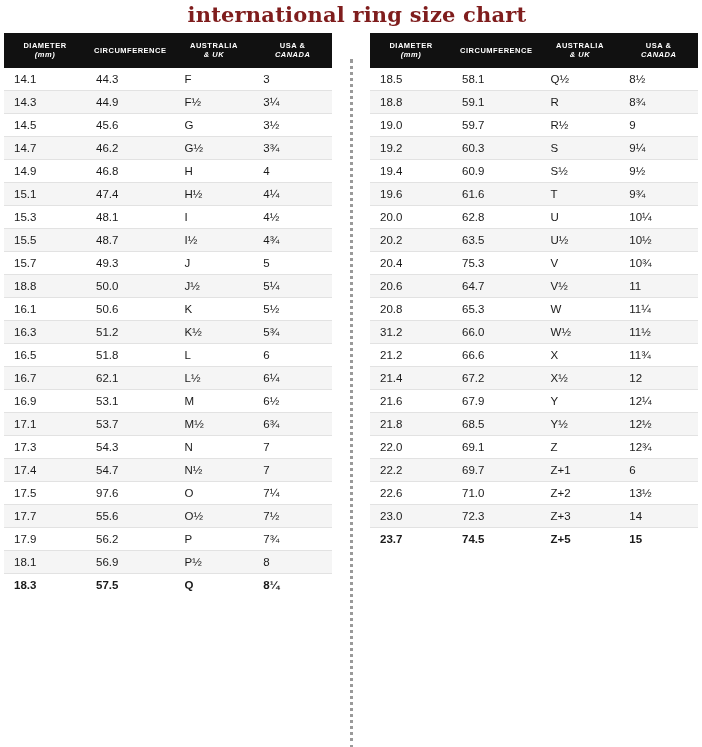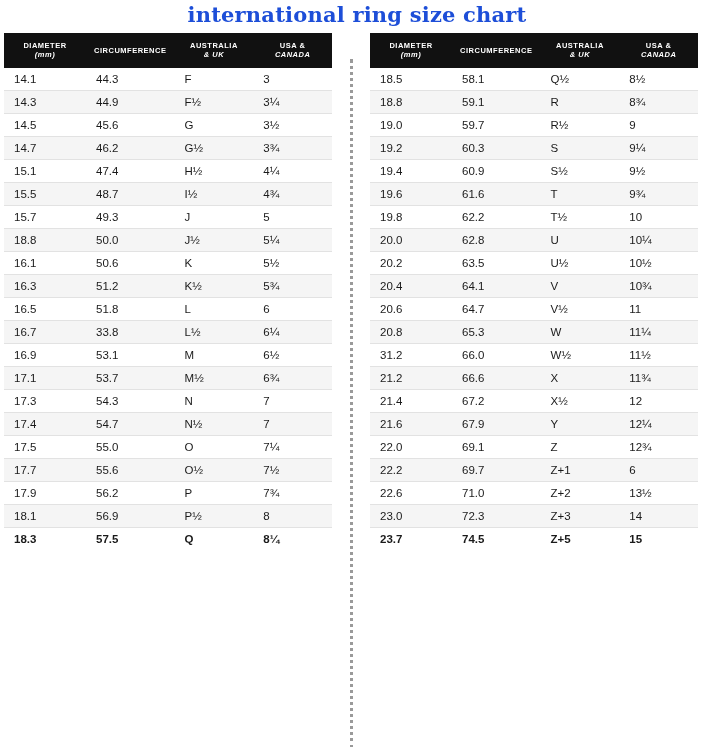--- a/index.html
+++ b/index.html
@@ -20,21 +20,21 @@
     position: relative;
     box-sizing: border-box;
   }
   .title {
     text-align: center;
     font-family: "DejaVu Serif", serif;
     font-weight: bold;
     font-size: 21px;
     letter-spacing: 0.2px;
     margin: 2px 0 6px 12px;
-    color: #1d4ed8;
+    color: #7f1d1d;
   }
   .tables {
     display: flex;
     flex-direction: row;
     align-items: flex-start;
     justify-content: space-between;
     padding: 0 4px;
     box-sizing: border-box;
   }
   .table-wrap {
@@ -153,26 +153,38 @@
               <td>G</td>
               <td>3½</td>
             </tr>
             <tr>
               <td>14.7</td>
               <td>46.2</td>
               <td>G½</td>
               <td>3¾</td>
             </tr>
             <tr>
+              <td>14.9</td>
+              <td>46.8</td>
+              <td>H</td>
+              <td>4</td>
+            </tr>
+            <tr>
               <td>15.1</td>
               <td>47.4</td>
               <td>H½</td>
               <td>4¼</td>
             </tr>
             <tr>
+              <td>15.3</td>
+              <td>48.1</td>
+              <td>I</td>
+              <td>4½</td>
+            </tr>
+            <tr>
               <td>15.5</td>
               <td>48.7</td>
               <td>I½</td>
               <td>4¾</td>
             </tr>
             <tr>
               <td>15.7</td>
               <td>49.3</td>
               <td>J</td>
               <td>5</td>
@@ -196,21 +208,21 @@
               <td>5¾</td>
             </tr>
             <tr>
               <td>16.5</td>
               <td>51.8</td>
               <td>L</td>
               <td>6</td>
             </tr>
             <tr>
               <td>16.7</td>
-              <td>33.8</td>
+              <td>62.1</td>
               <td>L½</td>
               <td>6¼</td>
             </tr>
             <tr>
               <td>16.9</td>
               <td>53.1</td>
               <td>M</td>
               <td>6½</td>
             </tr>
             <tr>
@@ -226,21 +238,21 @@
               <td>7</td>
             </tr>
             <tr>
               <td>17.4</td>
               <td>54.7</td>
               <td>N½</td>
               <td>7</td>
             </tr>
             <tr>
               <td>17.5</td>
-              <td>55.0</td>
+              <td>97.6</td>
               <td>O</td>
               <td>7¼</td>
             </tr>
             <tr>
               <td>17.7</td>
               <td>55.6</td>
               <td>O½</td>
               <td>7½</td>
             </tr>
             <tr>
@@ -327,40 +339,34 @@
               <td>S½</td>
               <td>9½</td>
             </tr>
             <tr>
               <td>19.6</td>
               <td>61.6</td>
               <td>T</td>
               <td>9¾</td>
             </tr>
             <tr>
-              <td>19.8</td>
-              <td>62.2</td>
-              <td>T½</td>
-              <td>10</td>
-            </tr>
-            <tr>
               <td>20.0</td>
               <td>62.8</td>
               <td>U</td>
               <td>10¼</td>
             </tr>
             <tr>
               <td>20.2</td>
               <td>63.5</td>
               <td>U½</td>
               <td>10½</td>
             </tr>
             <tr>
               <td>20.4</td>
-              <td>64.1</td>
+              <td>75.3</td>
               <td>V</td>
               <td>10¾</td>
             </tr>
             <tr>
               <td>20.6</td>
               <td>64.7</td>
               <td>V½</td>
               <td>11</td>
             </tr>
             <tr>
@@ -387,20 +393,26 @@
               <td>X½</td>
               <td>12</td>
             </tr>
             <tr>
               <td>21.6</td>
               <td>67.9</td>
               <td>Y</td>
               <td>12¼</td>
             </tr>
             <tr>
+              <td>21.8</td>
+              <td>68.5</td>
+              <td>Y½</td>
+              <td>12½</td>
+            </tr>
+            <tr>
               <td>22.0</td>
               <td>69.1</td>
               <td>Z</td>
               <td>12¾</td>
             </tr>
             <tr>
               <td>22.2</td>
               <td>69.7</td>
               <td>Z+1</td>
               <td>6</td>

